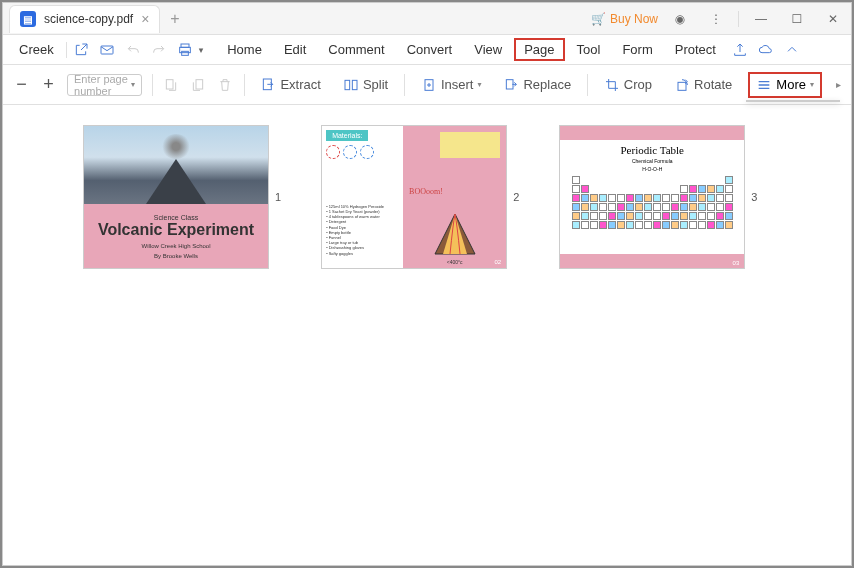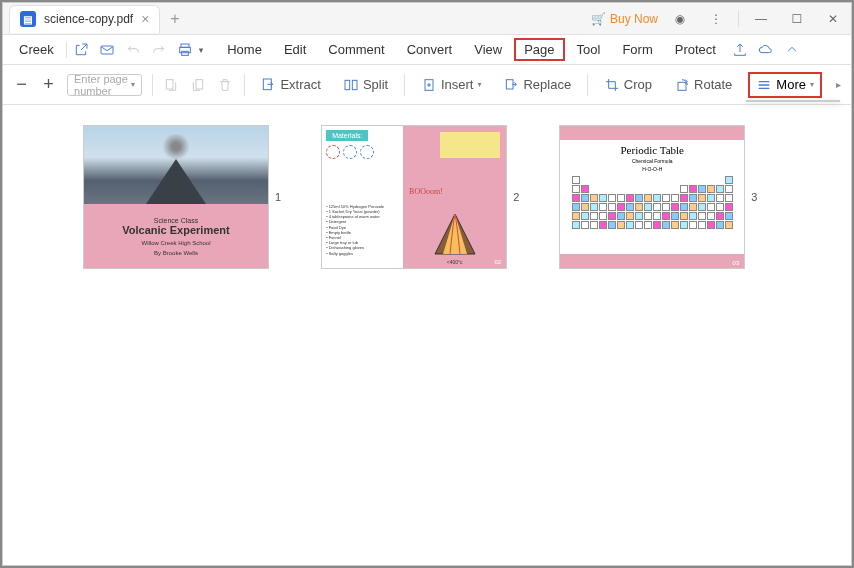--- a/index.html
+++ b/index.html
@@ -38,21 +38,21 @@
 .thumb-wrap { display: flex; flex-direction: row; align-items: center; gap: 6px; }
 .thumb { width: 186px; height: 144px; border: 1px solid #ccc; background: #fff; position: relative; overflow: hidden; font-size: 8px; }
 .thumb-num { font-size: 11px; color: #555; }
 
 
 .s1-img { height: 55%; background: linear-gradient(180deg, #b8d4e8 0%, #d0e0ec 40%, #546070 70%, #6a7482 100%); position: relative; }
 .s1-mtn { position: absolute; bottom: 0; left: 50%; transform: translateX(-50%); width: 0; height: 0; border-left: 30px solid transparent; border-right: 30px solid transparent; border-bottom: 45px solid #3a4048; }
 .s1-smoke { position: absolute; top: 8px; left: 50%; transform: translateX(-50%); width: 30px; height: 25px; background: radial-gradient(circle, #888 20%, transparent 70%); border-radius: 50%; }
 .s1-body { height: 45%; background: #e8a6b8; display: flex; flex-direction: column; align-items: center; justify-content: center; padding: 4px; text-align: center; color: #333; }
 .s1-sub { font-size: 7px; }
-.s1-title { font-size: 11px; font-weight: bold; }
+.s1-title { font-size: 16px; font-weight: bold; }
 .s1-info { font-size: 6px; margin-top: 4px; }
 
 
 .s2 { display: flex; flex-direction: column; }
 .s2-top { height: 52%; display: flex; }
 .s2-tl { width: 44%; background: #fff; padding: 4px; }
 .s2-mat { background: #4ec5c5; color: #fff; font-size: 7px; padding: 2px 6px; display: inline-block; }
 .s2-tr { width: 56%; background: #e8a6b8; position: relative; text-align: center; }
 .s2-note { position: absolute; top: 6px; right: 6px; width: 60px; height: 26px; background: #f5e68c; font-size: 4px; padding: 2px; }
 .s2-bot { height: 48%; display: flex; }

